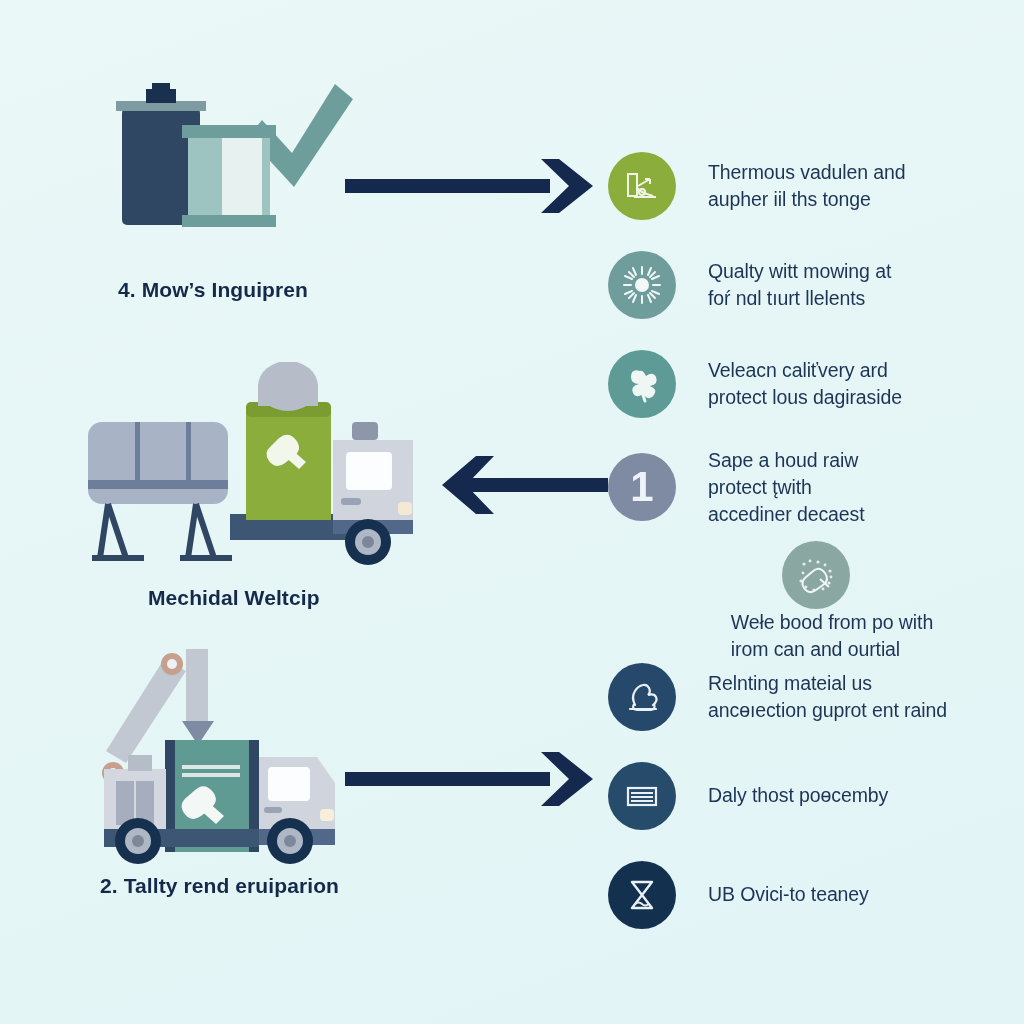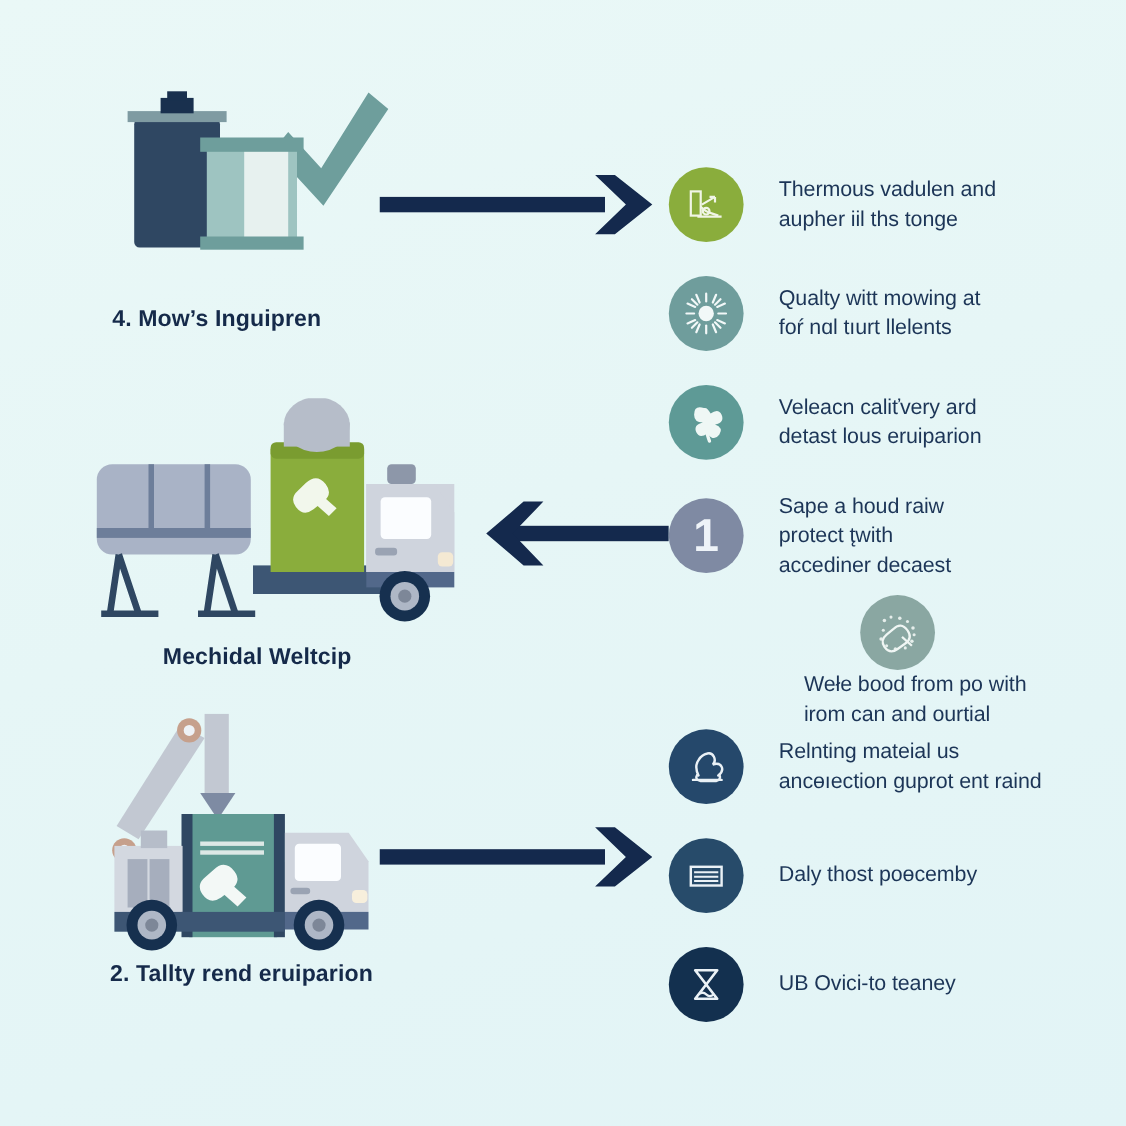--- a/index.html
+++ b/index.html
@@ -81,21 +81,21 @@
 
       <rect x="36" y="14" width="30" height="14" fill="#19304e"></rect>
       <rect x="42" y="8" width="18" height="8" fill="#19304e"></rect>
 
       <rect x="78" y="58" width="82" height="92" fill="#9ec4c1"></rect>
       <rect x="112" y="58" width="40" height="92" fill="#e7f1ef"></rect>
       <rect x="72" y="50" width="94" height="13" fill="#6e9e9c"></rect>
       <rect x="72" y="140" width="94" height="12" fill="#6e9e9c"></rect>
     </svg>
   </div>
-  <div class="caption" style="left:102px; top:278px;text-align:right;">4. Mow’s Inguipren</div>
+  <div class="caption" style="left:118px; top:278px;text-align:right;">4. Mow’s Inguipren</div>
 
   <div class="arrow" style="left:345px; top:155px;">
     <svg width="255" height="62" viewBox="0 0 255 62">
       <rect x="0" y="24" width="205" height="14" fill="#14294d"></rect>
       <path d="M196 4 L214 4 L248 31 L214 58 L196 58 L224 31 Z" fill="#14294d"></path>
     </svg>
   </div>
 
   <div class="illus" style="left:78px; top:362px; width:360px; height:215px;">
     <svg width="360" height="215" viewBox="0 0 360 215">
@@ -241,21 +241,21 @@
 
     <div class="bullet-row">
       <div class="bullet-icon" style="background:#5e9a96;">
         <svg width="42" height="42" viewBox="0 0 42 42">
           <path d="M19 8 q-9 -3 -9 6 q0 7 8 7 q-9 2 -6 9 q3 6 10 1 q6 8 11 1 q4 -6 -4 -9 q9 -2 6 -9 q-3 -6 -10 -1 q-3 -6 -6 -5 Z" fill="#eff7f5"></path>
           <path d="M20 24 q2 9 4 14" stroke="#eff7f5" stroke-width="3" fill="none" stroke-linecap="round"></path>
         </svg>
       </div>
       <div class="bullet-text">
         <div>Veleacn caliťvery ard</div>
-        <div>detast lous eruiparion</div>
+        <div>protect lous dagiraside</div>
       </div>
     </div>
 
     <div class="bullet-row" style="height:108px;">
       <div class="bullet-icon" style="background:#7f8aa3;">
         <span class="num-glyph">1</span>
       </div>
       <div class="bullet-text">
         <div>Sape a houd raiw</div>
         <div>protect t̨with</div>

